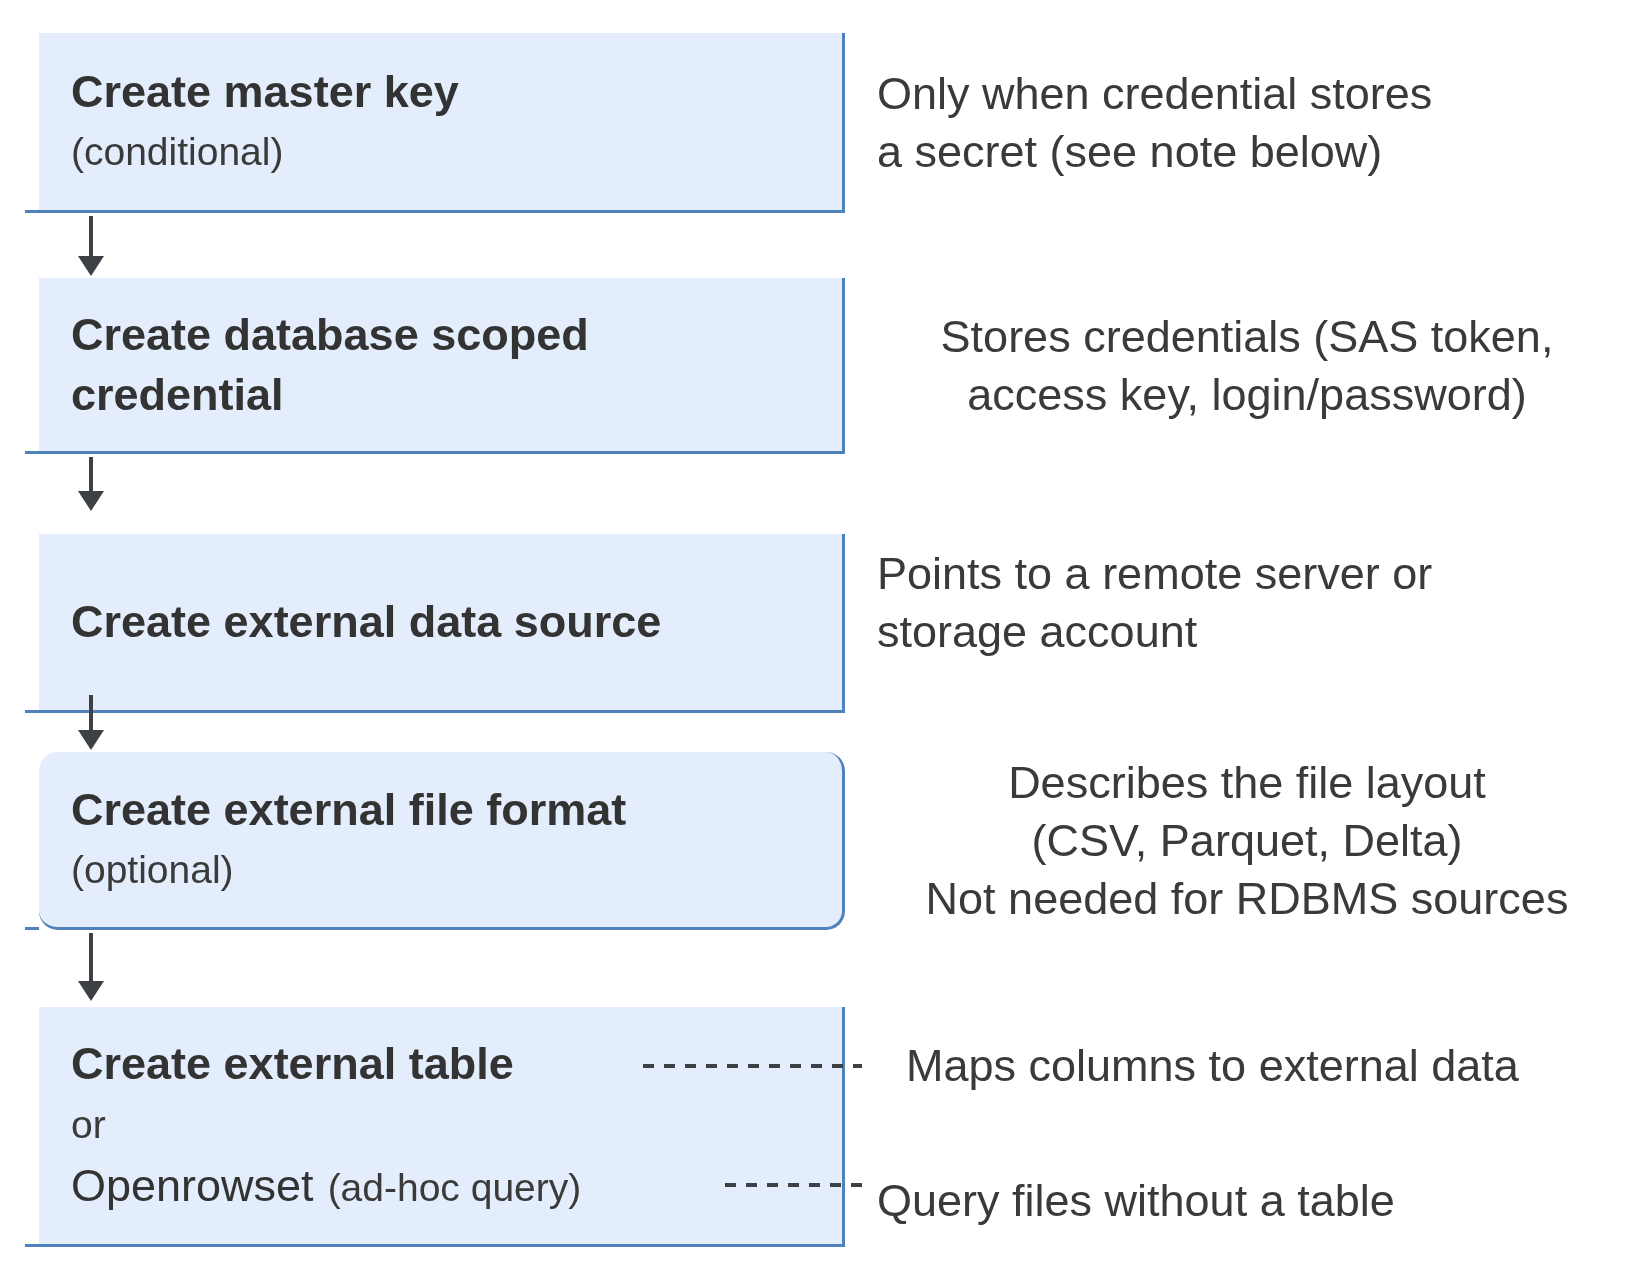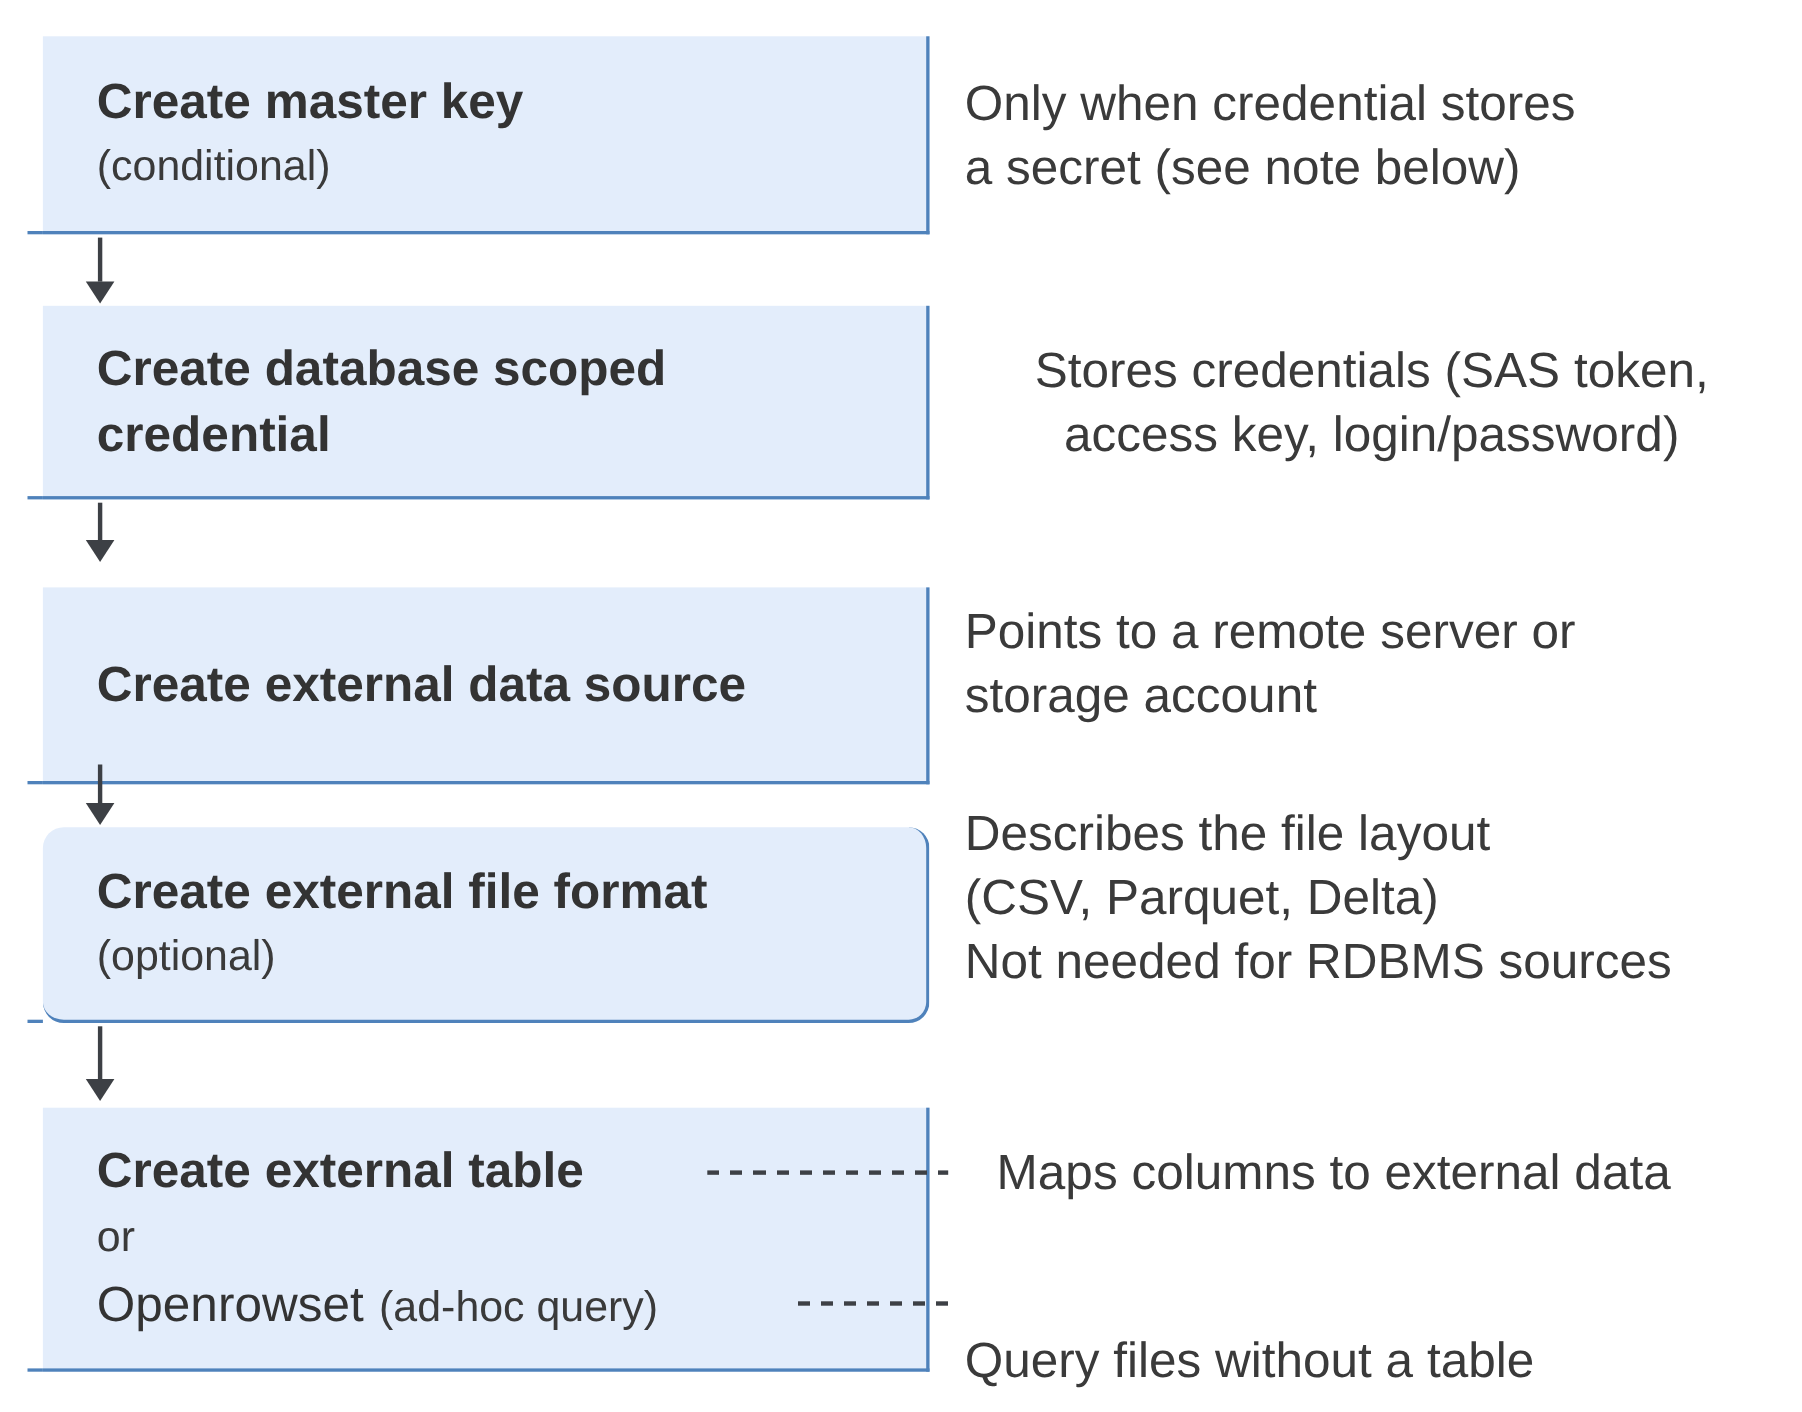--- a/index.html
+++ b/index.html
@@ -20,21 +20,21 @@
     position: absolute;
     left: 39px;
     width: 806px;
     box-sizing: border-box;
     background: var(--box-fill, #e3edfb);
     border-right: 3px solid var(--box-border, #4f82bb);
     border-bottom: 3px solid var(--box-border, #4f82bb);
     display: flex;
     flex-direction: column;
     justify-content: center;
-    padding-left: 49px;
+    padding-left: 32px;
   }
   
   .box::after {
     content: "";
     position: absolute;
     left: -14px;
     width: 14px;
     bottom: -3px;
     height: 3px;
     background: var(--box-border, #4f82bb);
@@ -72,23 +72,23 @@
     justify-content: center;
     font-size: 45px;
     font-weight: 400;
     color: var(--body-text, #3a3a3a);
     line-height: 58px;
     white-space: nowrap;
   }
   #note1 { top: 33px;   height: 180px; }
   #note2 { top: 278px;  height: 176px; align-items: center; }
   #note3 { top: 513px;  height: 179px; }
-  #note4 { top: 727px;  height: 178px; }
+  #note4 { top: 752px;  height: 178px; align-items: center; }
   #note5a { top: 1037px; height: 58px; margin-left: 29px; }
-  #note5b { top: 1208px; height: 58px; justify-content: flex-end; }
+  #note5b { top: 1172px; height: 58px; justify-content: flex-end; }
 
   
   .arrow {
     position: absolute;
     left: 78px;
     width: 26px;
     display: flex;
     flex-direction: column;
     align-items: center;
   }

